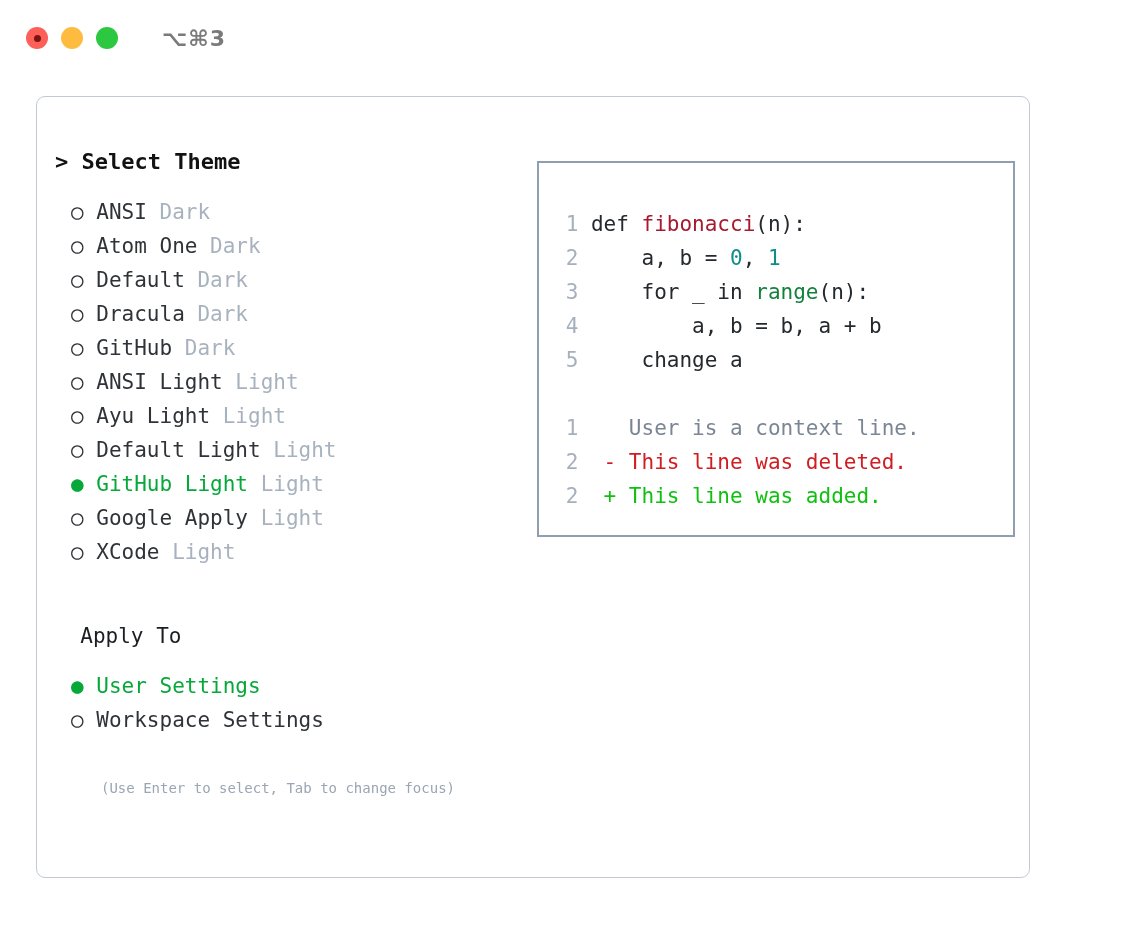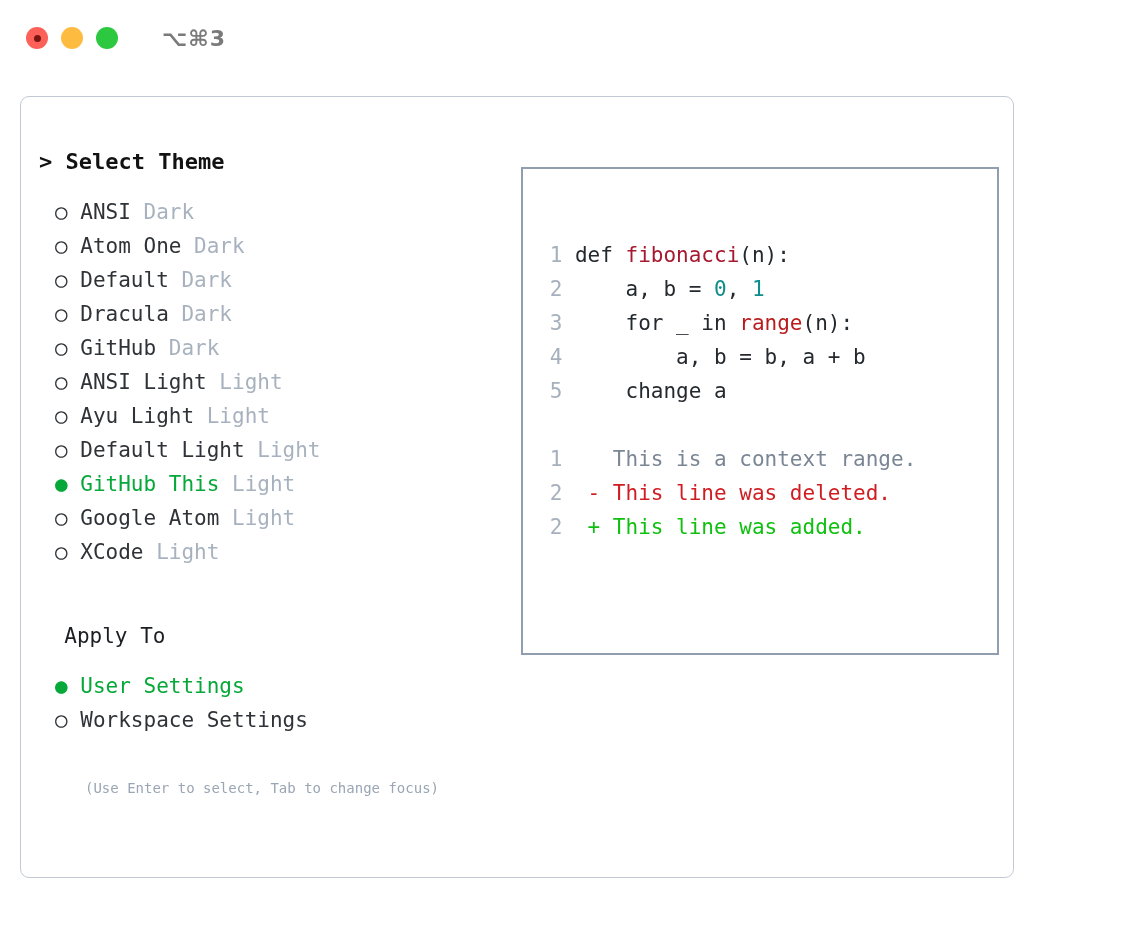--- a/index.html
+++ b/index.html
@@ -52,21 +52,21 @@
     font-family: "DejaVu Sans", "Liberation Sans", sans-serif;
     font-size: 22px;
     font-weight: 700;
     color: #7a7a7a;
     letter-spacing: 1px;
   }
 
   
   .panel {
     position: absolute;
-    left: 20px;
+    left: 36px;
     top: 96px;
     width: 994px;
     height: 782px;
     border: 1.5px solid #c3cad4;
     border-radius: 9px;
     box-sizing: border-box;
     background: #fff;
   }
   .panel-inner {
     display: flex;
@@ -129,45 +129,45 @@
     flex: 1;
     padding-left: 22px;
   }
   .preview-title {
     font-size: 22px;
     font-weight: 700;
     color: #121212;
     line-height: 34px;
   }
   .code-box {
-    margin-top: 22px;
+    margin-top: 16px;
     width: 478px;
-    height: 488px;
+    height: 376px;
     border: 2px solid #919eb0;
     box-sizing: border-box;
-    padding: 69px 0 0 14px;
+    padding: 44px 0 0 14px;
     background: #ffffff;
   }
   .code-line {
     font-size: 21px;
     line-height: 34px;
     white-space: pre;
     color: #24292e;
   }
   .ln {
     display: inline-block;
     width: 2ch;
     text-align: right;
     color: #a6b0bd;
     margin-right: 1ch;
   }
   .kw   { color: #24292e; }
   .fn   { color: #a6192e; }
   .num  { color: #0f8c8c; }
-  .call { color: #b91c1c; }
+  .call { color: #15803d; }
   .plain{ color: #24292e; }
   .blank-line { height: 34px; }
   .ctx  { color: #7b8694; }
   .del  { color: #cf1d22; }
   .add  { color: #10c010; }
 </style>
 </head>
 <body>
 
 <div class="titlebar">
@@ -188,22 +188,22 @@
 
       <div class="opt-list">
           <div class="opt"><span class="bullet">○</span><span class="label"> ANSI</span><span class="variant"> Dark</span></div>
           <div class="opt"><span class="bullet">○</span><span class="label"> Atom One</span><span class="variant"> Dark</span></div>
           <div class="opt"><span class="bullet">○</span><span class="label"> Default</span><span class="variant"> Dark</span></div>
           <div class="opt"><span class="bullet">○</span><span class="label"> Dracula</span><span class="variant"> Dark</span></div>
           <div class="opt"><span class="bullet">○</span><span class="label"> GitHub</span><span class="variant"> Dark</span></div>
           <div class="opt"><span class="bullet">○</span><span class="label"> ANSI Light</span><span class="variant"> Light</span></div>
           <div class="opt"><span class="bullet">○</span><span class="label"> Ayu Light</span><span class="variant"> Light</span></div>
           <div class="opt"><span class="bullet">○</span><span class="label"> Default Light</span><span class="variant"> Light</span></div>
-          <div class="opt selected"><span class="bullet">●</span><span class="label"> GitHub This</span><span class="variant"> Light</span></div>
-          <div class="opt"><span class="bullet">○</span><span class="label"> Google Atom</span><span class="variant"> Light</span></div>
+          <div class="opt selected"><span class="bullet">●</span><span class="label"> GitHub Light</span><span class="variant"> Light</span></div>
+          <div class="opt"><span class="bullet">○</span><span class="label"> Google Apply</span><span class="variant"> Light</span></div>
           <div class="opt"><span class="bullet">○</span><span class="label"> XCode</span><span class="variant"> Light</span></div>
         </div>
 
       <div class="group-gap"></div>
 
       <div class="group-title"><span style="display:inline-block;width:2ch"></span><span>Apply To</span></div>
 
       <div class="opt-list">
           <div class="opt selected"><span class="bullet">●</span><span class="label"> User Settings</span></div>
           <div class="opt"><span class="bullet">○</span><span class="label"> Workspace Settings</span></div>
@@ -217,21 +217,21 @@
       <div class="code-box">
         <div>
             <div class="code-line"><span class="ln">1</span><span class="kw">def </span><span class="fn">fibonacci</span><span class="plain">(n):</span></div>
             <div class="code-line"><span class="ln">2</span><span class="plain">    a, b = </span><span class="num">0</span><span class="plain">, </span><span class="num">1</span></div>
             <div class="code-line"><span class="ln">3</span><span class="kw">    for _ in </span><span class="call">range</span><span class="plain">(n):</span></div>
             <div class="code-line"><span class="ln">4</span><span class="plain">        a, b = b, a + b</span></div>
             <div class="code-line"><span class="ln">5</span><span class="kw">    change a</span></div>
           </div>
         <div class="blank-line"></div>
         <div>
-            <div class="code-line"><span class="ln">1</span><span class="ctx">  </span><span class="ctx"> This is a context range.</span></div>
+            <div class="code-line"><span class="ln">1</span><span class="ctx">  </span><span class="ctx"> User is a context line.</span></div>
             <div class="code-line"><span class="ln">2</span><span class="del"> -</span><span class="del"> This line was deleted.</span></div>
             <div class="code-line"><span class="ln">2</span><span class="add"> +</span><span class="add"> This line was added.</span></div>
           </div>
       </div>
     </div>
 
   </div>
 </div>
 
 </body></html>

